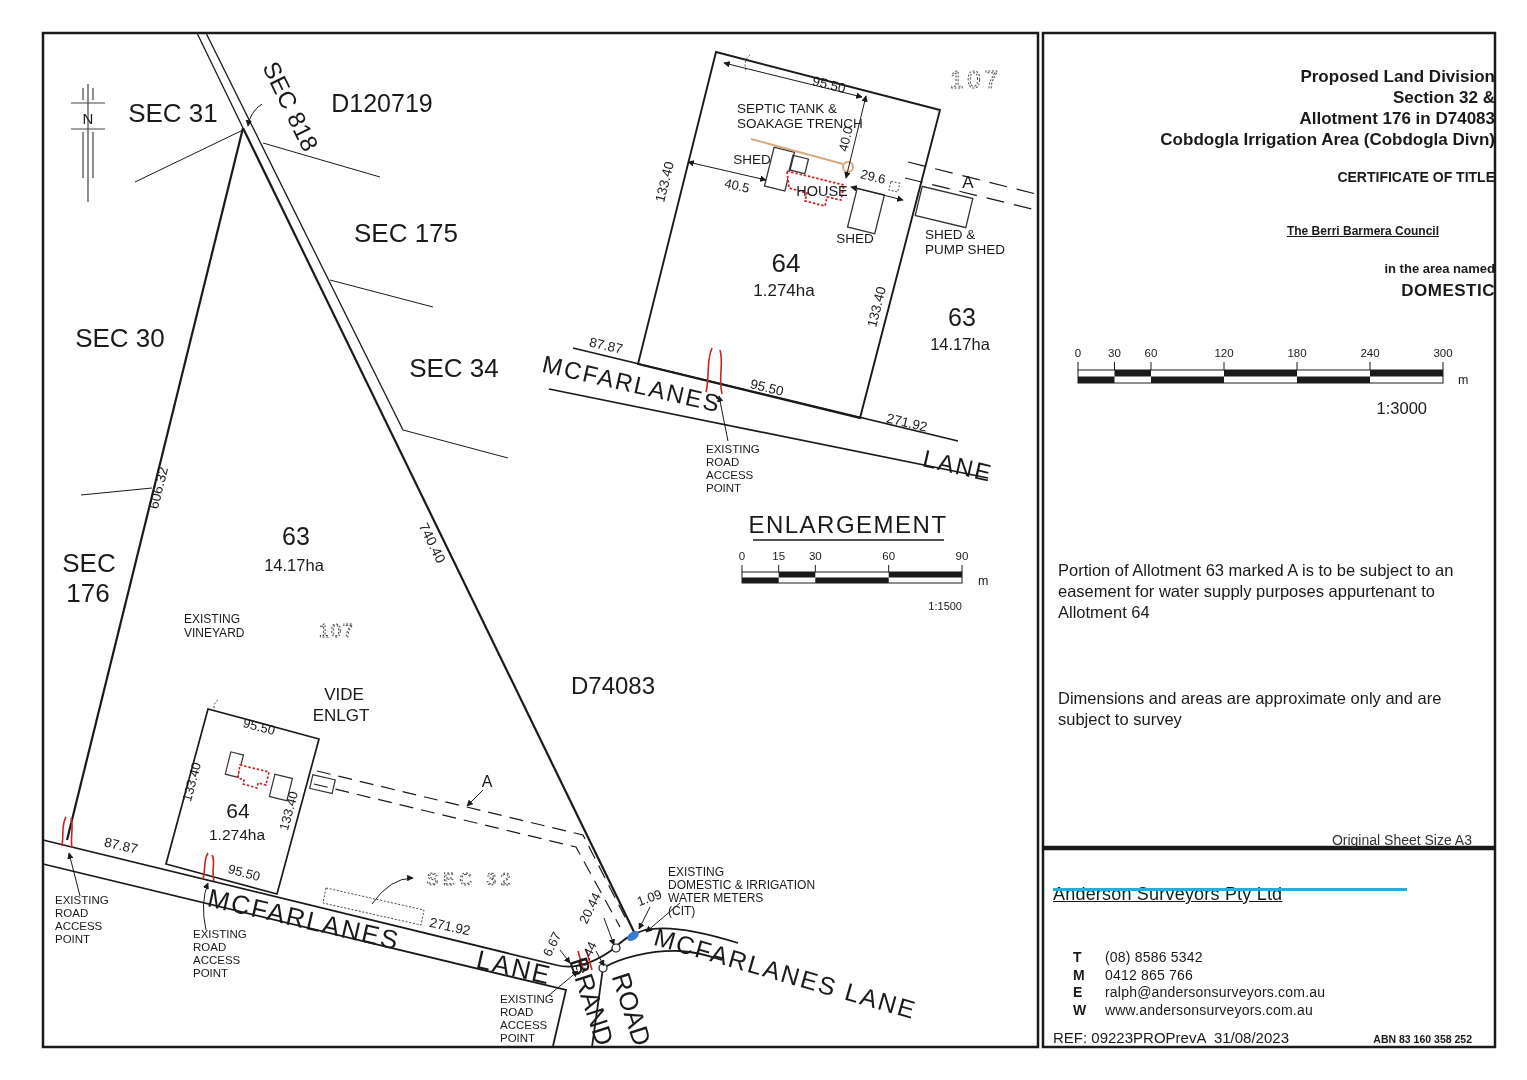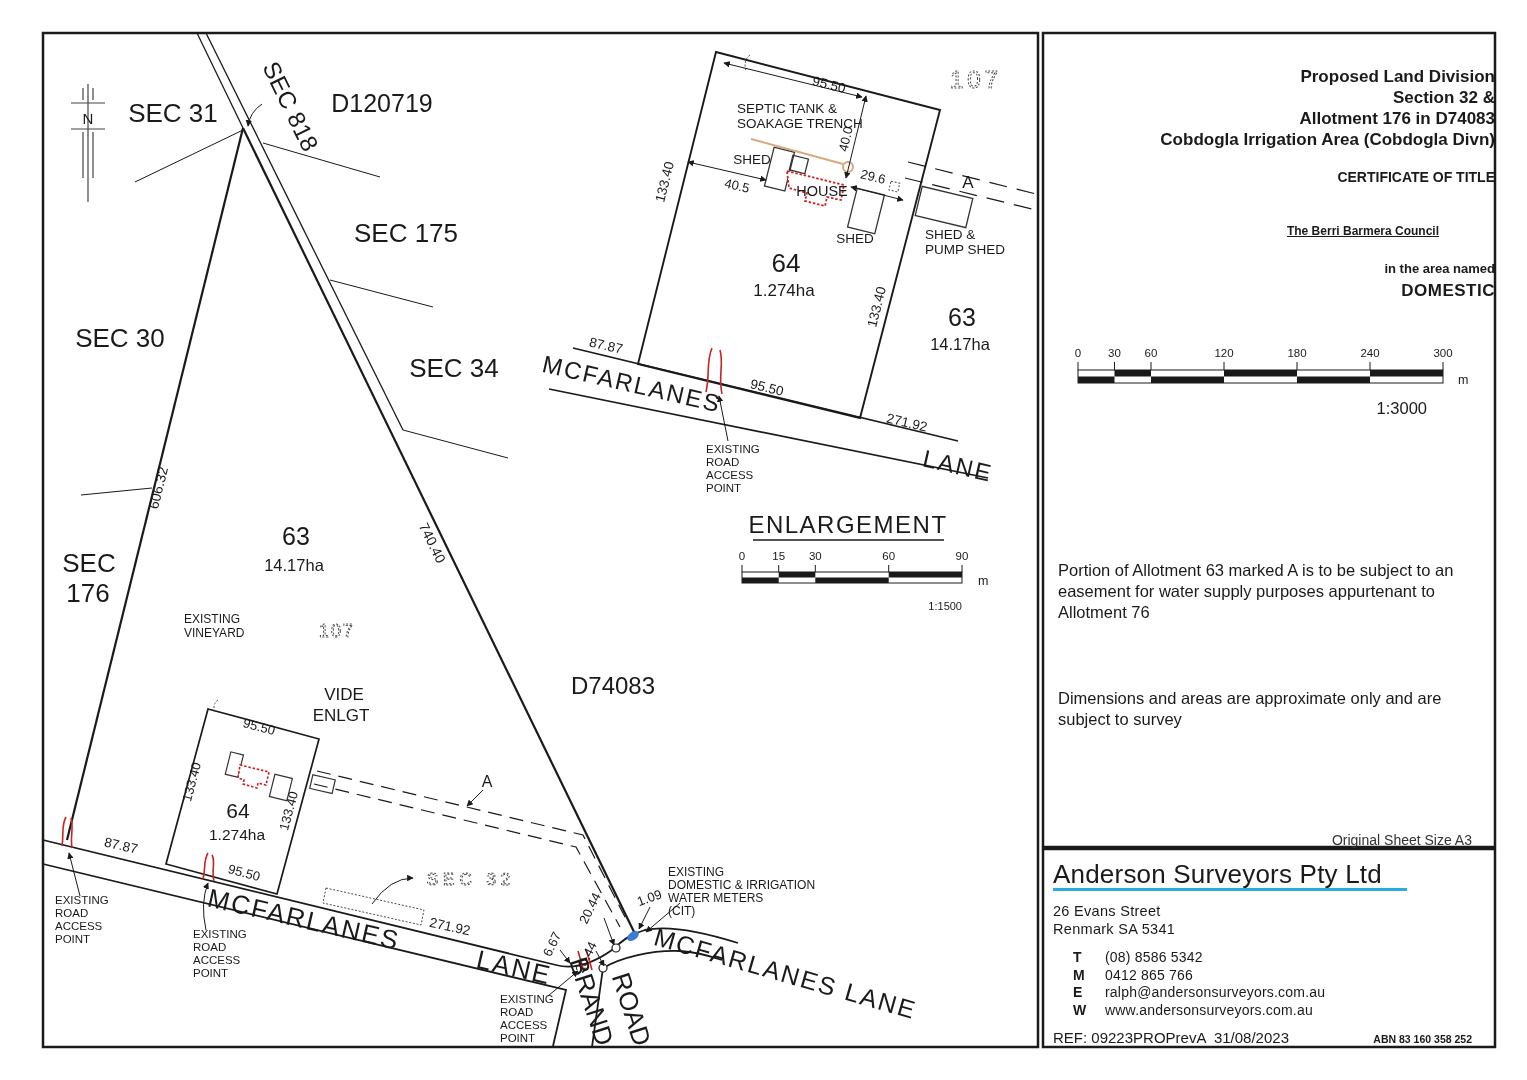--- a/index.html
+++ b/index.html
@@ -13,21 +13,21 @@
   .titleblock{left:1043px;top:66px;width:452px;font-size:17px;font-weight:bold;line-height:21px;}
   .cert{left:1043px;top:168px;width:452px;font-size:14px;font-weight:bold;line-height:19px;}
   .council{left:1043px;top:224px;width:396px;font-size:12px;font-weight:bold;text-decoration:underline;}
   .areaintro{left:1043px;top:261px;width:452px;font-size:13px;font-weight:bold;}
   .areaname{left:1043px;top:280px;width:452px;font-size:17px;font-weight:bold;letter-spacing:.5px;}
   .scaletxt{left:1062px;top:398px;width:365px;font-size:16.5px;}
   .enlscaletxt{left:742px;top:600px;width:220px;font-size:11px;}
   .notes{left:1058px;top:560px;width:414px;font-size:16.5px;line-height:21px;}
   .notes2{left:1058px;top:688px;width:414px;font-size:16.5px;line-height:21px;}
   .sheetsize{left:1250px;top:832px;width:222px;text-align:right;font-size:14px;color:#333;}
-  .survname{left:1053px;top:858px;width:440px;font-size:26px;letter-spacing:.2px;}
+  .survname{left:1053px;top:883px;width:440px;font-size:18px;letter-spacing:.2px;text-decoration:underline;}
   .survrule{left:1053px;top:888px;width:354px;height:3px;background:#29abe2;}
   .addr{left:1053px;top:902px;width:300px;font-size:14.5px;line-height:18px;letter-spacing:.3px;}
   .contacts{left:1053px;top:949px;width:430px;font-size:14px;line-height:17.5px;letter-spacing:.2px;margin-left:20px;}
   .contacts .lab{display:inline-block;width:32px;font-weight:bold;}
   .refline{left:1053px;top:1029px;width:300px;font-size:15px;white-space:pre-wrap;}
   .abn{left:1300px;top:1033px;width:172px;text-align:right;font-size:10.5px;font-weight:bold;}
 </style>
 </head>
 <body>
 
@@ -305,30 +305,26 @@
   <div>Cobdogla Irrigation Area (Cobdogla Divn)</div>
 </div>
 <div class="ov cert ctr">
   <div>CERTIFICATE OF TITLE</div>
 </div>
 <div class="ov council ctr">The Berri Barmera Council</div>
 <div class="ov areaintro ctr">in the area named</div>
 <div class="ov areaname ctr">DOMESTIC</div>
 <div class="ov scaletxt ctr">1:3000</div>
 <div class="ov enlscaletxt ctr">1:1500</div>
-<div class="ov notes">Portion of Allotment 63 marked A is to be subject to an easement for water supply purposes appurtenant to Allotment 76</div>
+<div class="ov notes">Portion of Allotment 63 marked A is to be subject to an easement for water supply purposes appurtenant to Allotment 64</div>
 <div class="ov notes2">Dimensions and areas are approximate only and are subject to survey</div>
 <div class="ov sheetsize">Original Sheet Size A3</div>
 
 <div class="ov survname">Anderson Surveyors Pty Ltd</div>
 <div class="ov survrule"></div>
-<div class="ov addr">
-  <div>26 Evans Street</div>
-  <div>Renmark SA 5341</div>
-</div>
 <div class="ov contacts">
   <div><span class="lab">T</span><span>(08) 8586 5342</span></div>
   <div><span class="lab">M</span><span>0412 865 766</span></div>
   <div><span class="lab">E</span><span>ralph@andersonsurveyors.com.au</span></div>
   <div><span class="lab">W</span><span>www.andersonsurveyors.com.au</span></div>
 </div>
 <div class="ov refline">REF: 09223PROPrevA  31/08/2023</div>
 <div class="ov abn">ABN 83 160 358 252</div>
 
 </div>

